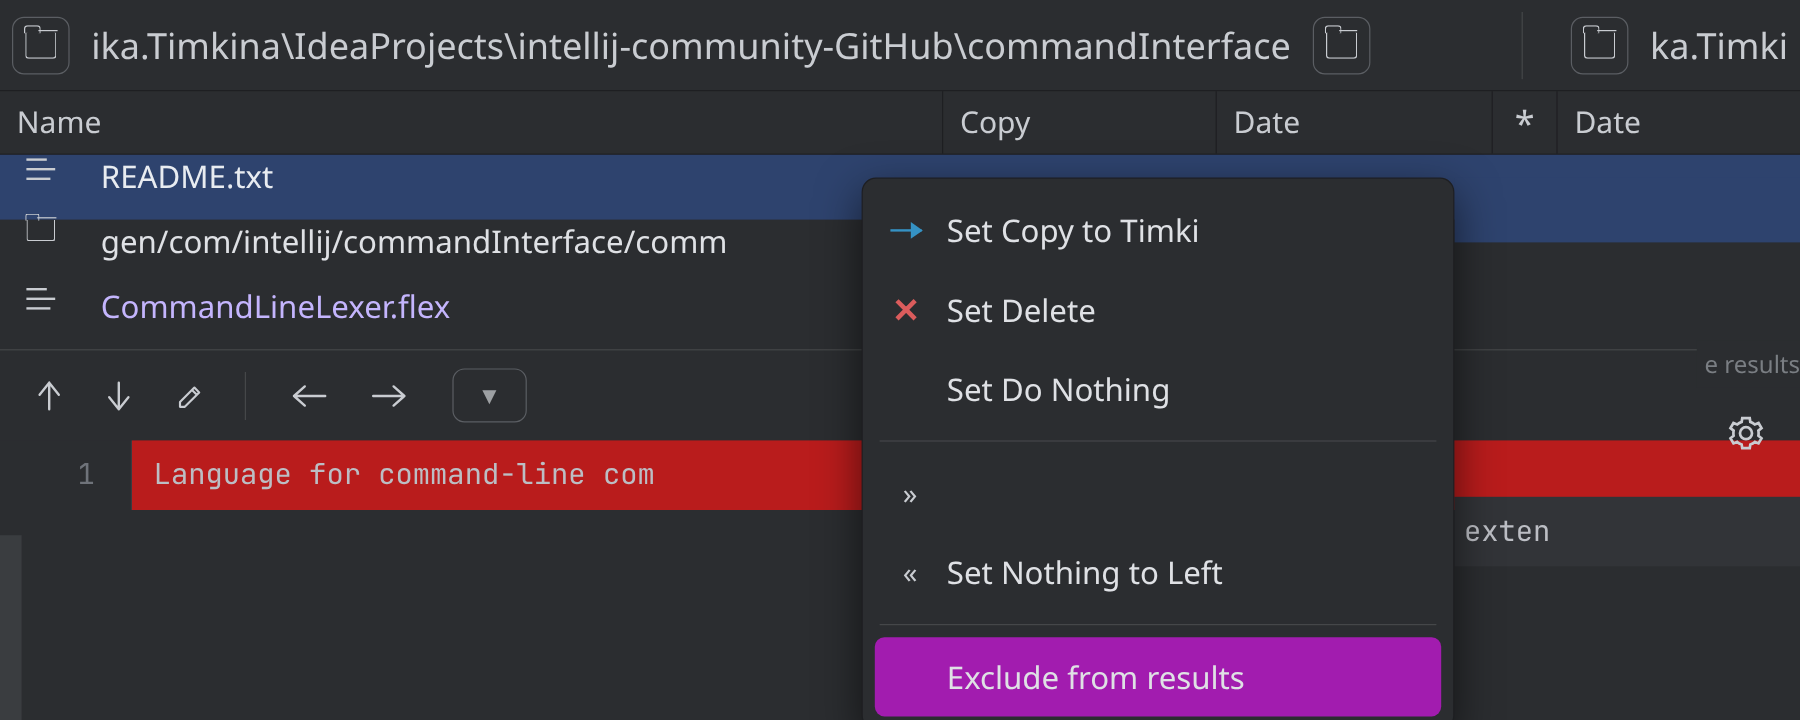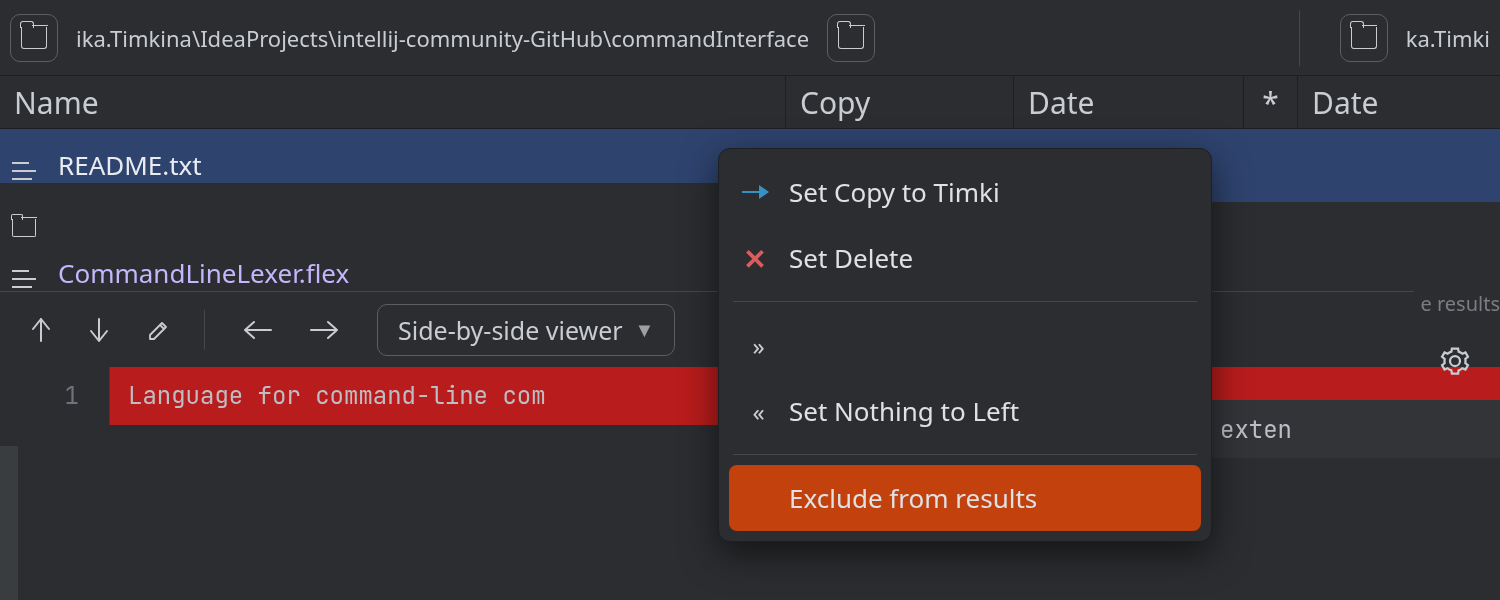--- a/index.html
+++ b/index.html
@@ -10,52 +10,52 @@
     font-family: -apple-system, "Segoe UI", system-ui, sans-serif;
     font-size: 24px;
     position: relative;
   }
 
   
   .path-bar { display: flex; align-items: center; height: 75px; padding: 0 10px; }
   .path-left { display: flex; align-items: center; flex: 1; gap: 18px; }
   .path-right { display: flex; align-items: center; gap: 18px; padding-left: 40px; }
   .path-text {
-    color: #c9ccd1; font-size: 22px; white-space: nowrap; overflow: hidden;
+    color: #c9ccd1; font-size: 30px; white-space: nowrap; overflow: hidden;
   }
   .folder-box {
     width: 48px; height: 48px; border: 1.5px solid #5b5e63; border-radius: 10px;
     display: flex; align-items: center; justify-content: center;
     flex-shrink: 0;
   }
   .folder-icon { width: 26px; height: 22px; border: 1.8px solid #c9ccd1; border-top: none; border-radius: 0 0 3px 3px; position: relative; }
   .folder-icon::before {
     content: ""; position: absolute; top: -6px; left: -1.8px;
     width: 12px; height: 6px; border: 1.8px solid #c9ccd1; border-bottom: none; border-radius: 3px 3px 0 0;
   }
   .folder-icon::after {
     content: ""; position: absolute; top: -2px; left: 10px; right: -1.8px;
     height: 2px; border-top: 1.8px solid #c9ccd1;
   }
   .sep-v { width: 1px; height: 56px; background: #454749; flex-shrink: 0; }
 
   
   .cols { display: flex; height: 54px; align-items: stretch; border-top: 1px solid #1e1f22; border-bottom: 1px solid #1e1f22; }
   .col-cell {
-    display: flex; align-items: center; padding: 0 14px; font-size: 30px; color: #c9ccd1;
+    display: flex; align-items: center; padding: 0 14px; font-size: 25px; color: #c9ccd1;
     border-right: 1px solid #1e1f22;
   }
   .col-name-l  { flex: 1; }
   .col-size-l  { width: 228px; }
   .col-date-l  { width: 230px; }
   .col-star    { width: 54px; justify-content: center; font-size: 30px; }
   .col-date-r  { width: 202px; border-right: none; }
 
   
-  .row { display: flex; align-items: flex-end; height: 54px; padding-left: 12px; gap: 22px; font-size: 26px; }
+  .row { display: flex; align-items: flex-start; height: 54px; padding-left: 22px; gap: 38px; font-size: 26px; }
   .row.selected { background: #2e436e; color: #e8ecf1; }
   .row .fname   { white-space: nowrap; }
   .fname.green  { color: #c4b5fd; }
 
   .text-icon {
     width: 24px; height: 24px; position: relative; flex-shrink: 0;
   }
   .text-icon span, .text-icon::before, .text-icon::after {
     content: ""; position: absolute; left: 0; right: 0; height: 2px; background: #c9ccd1;
   }
@@ -106,21 +106,21 @@
   .menu {
     position: absolute; top: 148px; left: 718px; width: 494px;
     background: #2b2d30; border: 1px solid #1e1f22; border-radius: 12px;
     padding: 10px 0 10px 0;
     box-shadow: 0 12px 36px rgba(0,0,0,0.55);
   }
   .menu-item {
     height: 66px; display: flex; align-items: center; gap: 20px;
     padding: 0 22px; font-size: 26px; color: #dfe1e5;
   }
-  .menu-item.hover { background: #c2410c; border-radius: 8px; margin: 0 10px; padding: 0 12px; }
+  .menu-item.hover { background: #a21caf; border-radius: 8px; margin: 0 10px; padding: 0 12px; }
   .menu-sep { height: 1px; background: #454749; margin: 10px 14px; }
   .menu-icon { width: 28px; display: flex; align-items: center; justify-content: center; flex-shrink: 0; }
 
   
   .arrow-right { position: relative; width: 26px; height: 2.5px; background: #3592c4; }
   .arrow-right::after {
     content: ""; position: absolute; right: -1px; top: -6px;
     border-left: 10px solid #3592c4; border-top: 7px solid transparent; border-bottom: 7px solid transparent;
   }
   .x-red { color: #db5c5c; font-size: 28px; font-weight: 600; }
@@ -134,21 +134,21 @@
   .right-frag-text {
     position: absolute; top: 284px; right: 0; color: #7a7e83; font-size: 20px;
     background: #2b2d30; padding: 6px 0 6px 6px;
   }
   .gear {
     position: absolute; top: 344px; right: 28px; width: 34px; height: 34px;
     display: flex; align-items: center; justify-content: center; color: #c9ccd1;
   }
   .gear svg { display: block; }
   .right-editor-bg {
-    position: absolute; top: 400px; left: 1212px; right: 0; height: 58px;
+    position: absolute; top: 414px; left: 1212px; right: 0; height: 58px;
     background: #323438; color: #bcbec4;
     font-family: "JetBrains Mono", ui-monospace, Consolas, monospace; font-size: 24px;
     display: flex; align-items: center; padding-left: 8px; overflow: hidden;
   }
   .col-left-edge {
     position: absolute; left: 0; top: 446px; bottom: 0; width: 18px;
     background: #3a3d40;
   }
 </style>
 </head>
@@ -183,20 +183,21 @@
 
 <div>
   <div class="row selected">
     <span class="text-icon">
         <span></span>
       </span>
     <span class="fname indent">README.txt</span>
   </div>
   <div class="row">
     <span class="folder-small"></span>
+    <span class="fname">gen/com/intellij/commandInterface/comm</span>
   </div>
   <div class="row">
     <span class="text-icon">
         <span></span>
       </span>
     <span class="fname green indent">CommandLineLexer.flex</span>
   </div>
 </div>
 
 <div class="toolbar">
@@ -220,21 +221,20 @@
     <svg width="32" height="22" viewBox="0 0 32 22">
         <path d="M30 11 L4 11 M4 11 L13 3 M4 11 L13 19" stroke="#c9ccd1" stroke-width="2" fill="none" stroke-linecap="round"></path>
       </svg>
   </span>
   <span class="tool-arrow">
     <svg width="32" height="22" viewBox="0 0 32 22">
         <path d="M2 11 L28 11 M28 11 L19 3 M28 11 L19 19" stroke="#c9ccd1" stroke-width="2" fill="none" stroke-linecap="round"></path>
       </svg>
   </span>
   <span class="dropdown">
-    <span>Side-by-side viewer</span>
     <span class="caret">▼</span>
   </span>
 </div>
 
 <div class="editor">
   <div class="gutter">1</div>
   <div class="code">Language for command-line com</div>
 </div>
 <div class="col-left-edge"></div>
 
@@ -251,20 +251,24 @@
   <div class="menu-item">
     <span class="menu-icon">
         <span class="arrow-right"></span>
       </span>
     <span>Set Copy to Timki</span>
   </div>
   <div class="menu-item">
     <span class="menu-icon x-red">✕</span>
     <span>Set Delete</span>
   </div>
+  <div class="menu-item">
+    <span class="menu-icon"></span>
+    <span>Set Do Nothing</span>
+  </div>
 
   <div class="menu-sep"></div>
 
   <div class="menu-item">
     <span class="menu-icon dbl-chevron">»</span>
   </div>
   <div class="menu-item">
     <span class="menu-icon dbl-chevron">«</span>
     <span>Set Nothing to Left</span>
   </div>

